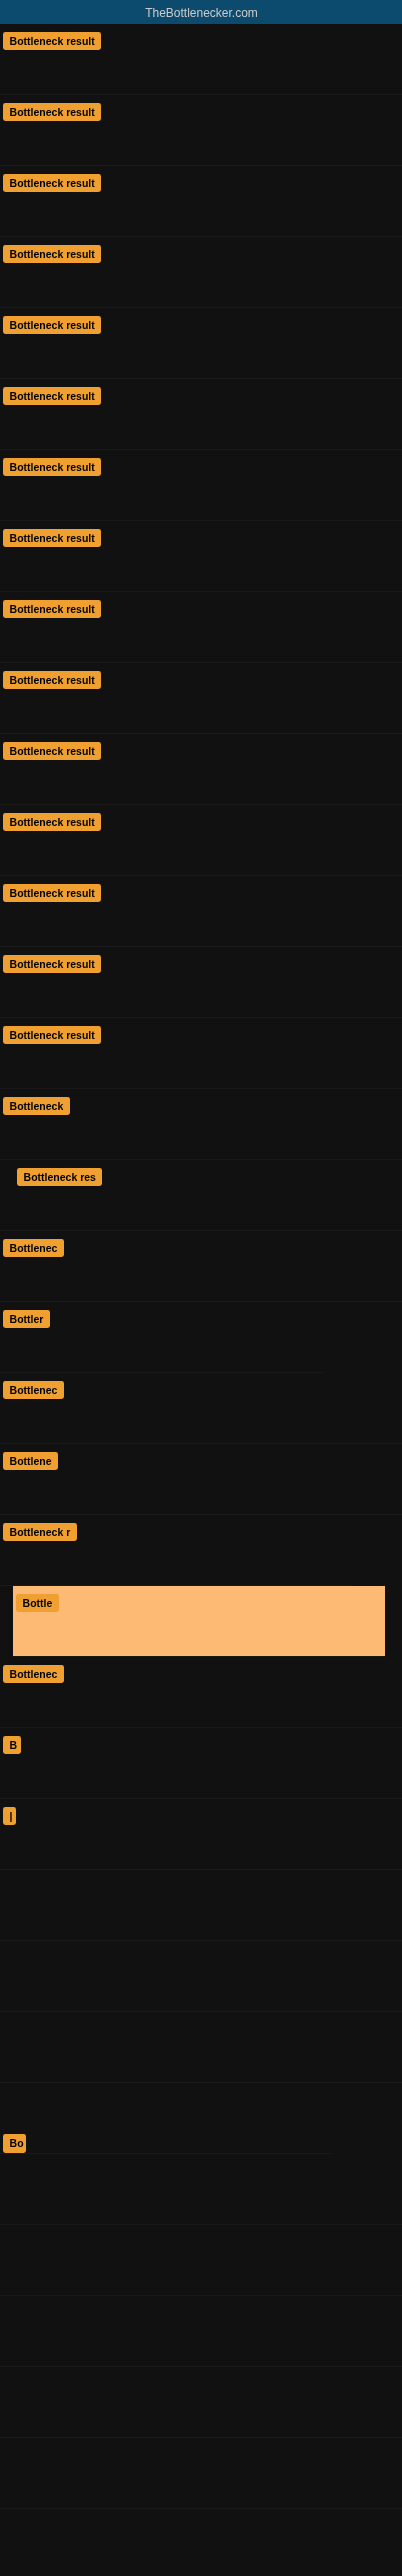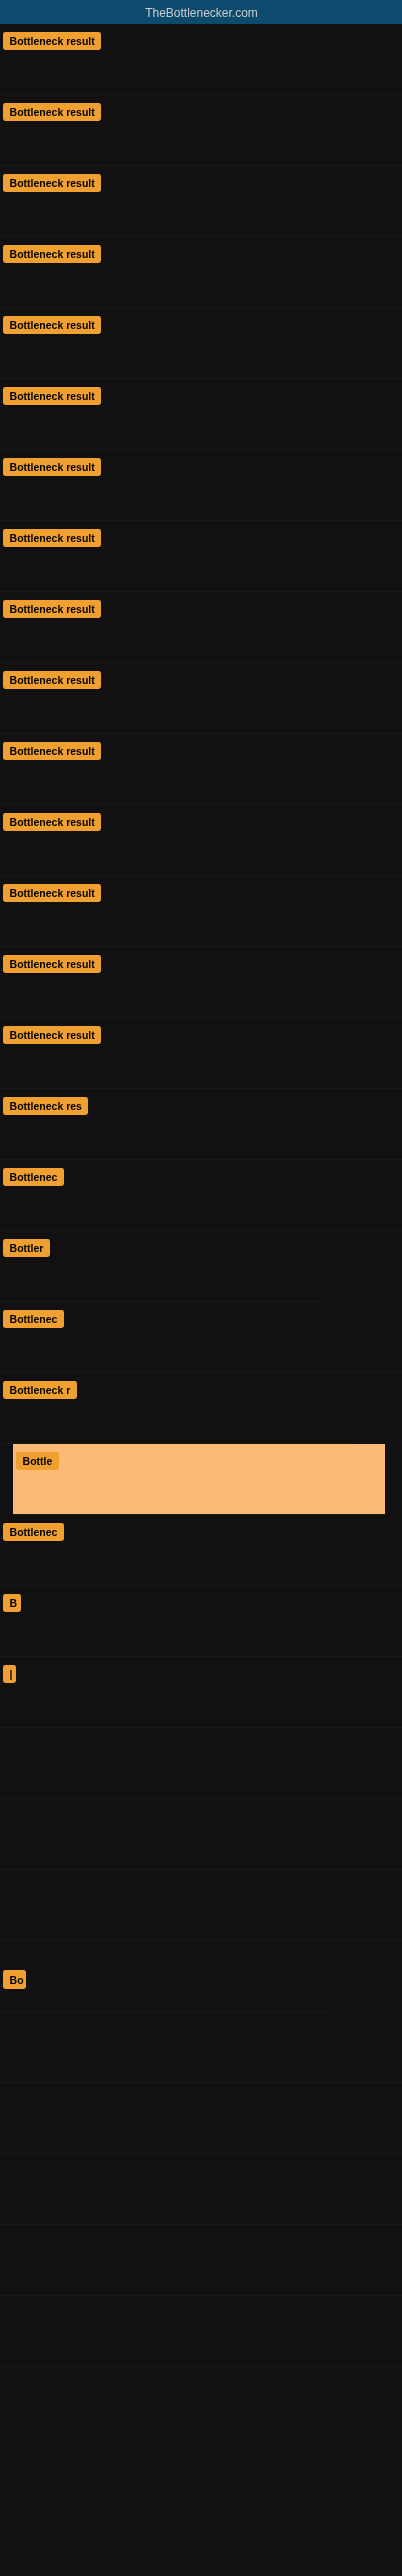--- a/index.html
+++ b/index.html
@@ -69,50 +69,56 @@
     <div style="position: relative; width: 403px; height: 71px; background-color: rgb(17, 17, 17); display: flex; align-items: flex-start; padding-top: 8px; padding-left: 3.2px; border-bottom: 0.8px solid rgb(26, 26, 26);">
       <div style="display: inline-block; background-color: rgb(240, 160, 48); color: rgb(0, 0, 0); font-size: 10.5px; font-weight: bold; padding: 3.2px 6.4px; border-radius: 2.4px; max-width: 138px; overflow: hidden; white-space: nowrap; cursor: pointer;">Bottleneck result</div>
     </div>
     <div style="position: relative; width: 403px; height: 71px; background-color: rgb(17, 17, 17); display: flex; align-items: flex-start; padding-top: 8px; padding-left: 3.2px; border-bottom: 0.8px solid rgb(26, 26, 26);">
       <div style="display: inline-block; background-color: rgb(240, 160, 48); color: rgb(0, 0, 0); font-size: 10.5px; font-weight: bold; padding: 3.2px 6.4px; border-radius: 2.4px; max-width: 134px; overflow: hidden; white-space: nowrap; cursor: pointer;">Bottleneck result</div>
     </div>
     <div style="position: relative; width: 403px; height: 71px; background-color: rgb(17, 17, 17); display: flex; align-items: flex-start; padding-top: 8px; padding-left: 3.2px; border-bottom: 0.8px solid rgb(26, 26, 26);">
       <div style="display: inline-block; background-color: rgb(240, 160, 48); color: rgb(0, 0, 0); font-size: 10.5px; font-weight: bold; padding: 3.2px 6.4px; border-radius: 2.4px; max-width: 129px; overflow: hidden; white-space: nowrap; cursor: pointer;">Bottleneck result</div>
     </div>
     <div style="position: relative; width: 403px; height: 71px; background-color: rgb(17, 17, 17); display: flex; align-items: flex-start; padding-top: 8px; padding-left: 3.2px; border-bottom: 0.8px solid rgb(26, 26, 26);">
-      <div style="display: inline-block; background-color: rgb(240, 160, 48); color: rgb(0, 0, 0); font-size: 10.5px; font-weight: bold; padding: 3.2px 6.4px; border-radius: 2.4px; max-width: 111px; overflow: hidden; white-space: nowrap; cursor: pointer;">Bottleneck res</div>
+      <div style="display: inline-block; background-color: rgb(240, 160, 48); color: rgb(0, 0, 0); font-size: 10.5px; font-weight: bold; padding: 3.2px 6.4px; border-radius: 2.4px; max-width: 85px; overflow: hidden; white-space: nowrap; cursor: pointer;">Bottleneck</div>
+    </div>
+    <div style="position: relative; width: 403px; height: 71px; background-color: rgb(17, 17, 17); display: flex; align-items: flex-start; padding-top: 8px; padding-left: 3.2px; border-bottom: 0.8px solid rgb(26, 26, 26);">
+      <div style="display: inline-block; background-color: rgb(240, 160, 48); color: rgb(0, 0, 0); font-size: 10.5px; font-weight: bold; padding: 3.2px 6.4px; border-radius: 2.4px; max-width: 111px; overflow: hidden; white-space: nowrap; cursor: pointer; margin-left: 14px;">Bottleneck res</div>
     </div>
     <div style="position: relative; width: 403px; height: 71px; background-color: rgb(17, 17, 17); display: flex; align-items: flex-start; padding-top: 8px; padding-left: 3.2px; border-bottom: 0.8px solid rgb(26, 26, 26);">
       <div style="display: inline-block; background-color: rgb(240, 160, 48); color: rgb(0, 0, 0); font-size: 10.5px; font-weight: bold; padding: 3.2px 6.4px; border-radius: 2.4px; max-width: 76px; overflow: hidden; white-space: nowrap; cursor: pointer;">Bottlenec</div>
     </div>
     <div style="position: relative; width: 323px; height: 71px; background-color: rgb(17, 17, 17); display: flex; align-items: flex-start; padding-top: 8px; padding-left: 3.2px; border-bottom: 0.8px solid rgb(26, 26, 26);">
       <div style="display: inline-block; background-color: rgb(240, 160, 48); color: rgb(0, 0, 0); font-size: 10.5px; font-weight: bold; padding: 3.2px 6.4px; border-radius: 2.4px; max-width: 55px; overflow: hidden; white-space: nowrap; cursor: pointer;">Bottler</div>
     </div>
     <div style="position: relative; width: 403px; height: 71px; background-color: rgb(17, 17, 17); display: flex; align-items: flex-start; padding-top: 8px; padding-left: 3.2px; border-bottom: 0.8px solid rgb(26, 26, 26);">
       <div style="display: inline-block; background-color: rgb(240, 160, 48); color: rgb(0, 0, 0); font-size: 10.5px; font-weight: bold; padding: 3.2px 6.4px; border-radius: 2.4px; max-width: 76px; overflow: hidden; white-space: nowrap; cursor: pointer;">Bottlenec</div>
+    </div>
+    <div style="position: relative; width: 403px; height: 71px; background-color: rgb(17, 17, 17); display: flex; align-items: flex-start; padding-top: 8px; padding-left: 3.2px; border-bottom: 0.8px solid rgb(26, 26, 26);">
+      <div style="display: inline-block; background-color: rgb(240, 160, 48); color: rgb(0, 0, 0); font-size: 10.5px; font-weight: bold; padding: 3.2px 6.4px; border-radius: 2.4px; max-width: 68px; overflow: hidden; white-space: nowrap; cursor: pointer;">Bottlene</div>
     </div>
     <div style="position: relative; width: 353px; height: 71px; background-color: rgb(17, 17, 17); display: flex; align-items: flex-start; padding-top: 8px; padding-left: 3.2px; border-bottom: 0.8px solid rgb(26, 26, 26);">
       <div style="display: inline-block; background-color: rgb(240, 160, 48); color: rgb(0, 0, 0); font-size: 10.5px; font-weight: bold; padding: 3.2px 6.4px; border-radius: 2.4px; max-width: 93px; overflow: hidden; white-space: nowrap; cursor: pointer;">Bottleneck r</div>
     </div>
     <div style="position: relative; width: 372px; height: 71px; background-color: #fdba74; display: flex; align-items: flex-start; padding-top: 8px; padding-left: 3.2px; border-bottom: 0.8px solid rgb(26, 26, 26); margin-left: 13px;">
       <div style="display: inline-block; background-color: rgb(240, 160, 48); color: rgb(0, 0, 0); font-size: 10.5px; font-weight: bold; padding: 3.2px 6.4px; border-radius: 2.4px; max-width: 52px; overflow: hidden; white-space: nowrap; cursor: pointer;">Bottle</div>
     </div>
     <div style="position: relative; width: 403px; height: 71px; background-color: rgb(17, 17, 17); display: flex; align-items: flex-start; padding-top: 8px; padding-left: 3.2px; border-bottom: 0.8px solid rgb(26, 26, 26);">
       <div style="display: inline-block; background-color: rgb(240, 160, 48); color: rgb(0, 0, 0); font-size: 10.5px; font-weight: bold; padding: 3.2px 6.4px; border-radius: 2.4px; max-width: 72px; overflow: hidden; white-space: nowrap; cursor: pointer;">Bottlenec</div>
     </div>
     <div style="position: relative; width: 403px; height: 71px; background-color: rgb(17, 17, 17); display: flex; align-items: flex-start; padding-top: 8px; padding-left: 3.2px; border-bottom: 0.8px solid rgb(26, 26, 26);">
       <div style="display: inline-block; background-color: rgb(240, 160, 48); color: rgb(0, 0, 0); font-size: 10.5px; font-weight: bold; padding: 3.2px 6.4px; border-radius: 2.4px; max-width: 17.7px; overflow: hidden; white-space: nowrap; cursor: pointer;">B</div>
     </div>
     <div style="position: relative; width: 403px; height: 71px; background-color: rgb(17, 17, 17); display: flex; align-items: flex-start; padding-top: 8px; padding-left: 3.2px; border-bottom: 0.8px solid rgb(26, 26, 26);">
       <div style="display: inline-block; background-color: rgb(240, 160, 48); color: rgb(0, 0, 0); font-size: 10.5px; font-weight: bold; padding: 3.2px 6.4px; border-radius: 2.4px; max-width: 6.4px; overflow: hidden; white-space: nowrap; cursor: pointer;">|</div>
     </div>
     <div style="position: relative; width: 403px; height: 71px; background-color: rgb(17, 17, 17); display: flex; align-items: flex-start; padding-top: 8px; padding-left: 3.2px; border-bottom: 0.8px solid rgb(26, 26, 26);"></div>
     <div style="position: relative; width: 403px; height: 71px; background-color: rgb(17, 17, 17); display: flex; align-items: flex-start; padding-top: 8px; padding-left: 3.2px; border-bottom: 0.8px solid rgb(26, 26, 26);"></div>
     <div style="position: relative; width: 403px; height: 71px; background-color: rgb(17, 17, 17); display: flex; align-items: flex-start; padding-top: 8px; padding-left: 3.2px; border-bottom: 0.8px solid rgb(26, 26, 26);"></div>
-    <div style="position: relative; width: 331px; height: 71px; background-color: rgb(17, 17, 17); display: flex; align-items: center; padding-top: 8px; padding-left: 3.2px; border-bottom: 0.8px solid rgb(26, 26, 26);">
+    <div style="position: relative; width: 331px; height: 71px; background-color: rgb(17, 17, 17); display: flex; align-items: flex-end; padding-top: 8px; padding-left: 3.2px; border-bottom: 0.8px solid rgb(26, 26, 26);">
       <div style="display: inline-block; background-color: rgb(240, 160, 48); color: rgb(0, 0, 0); font-size: 10.5px; font-weight: bold; padding: 3.2px 6.4px; border-radius: 2.4px; max-width: 22.5px; overflow: hidden; white-space: nowrap; cursor: pointer;">Bo</div>
     </div>
     <div style="position: relative; width: 403px; height: 71px; background-color: rgb(17, 17, 17); display: flex; align-items: flex-start; padding-top: 8px; padding-left: 3.2px; border-bottom: 0.8px solid rgb(26, 26, 26);"></div>
     <div style="position: relative; width: 403px; height: 71px; background-color: rgb(17, 17, 17); display: flex; align-items: flex-start; padding-top: 8px; padding-left: 3.2px; border-bottom: 0.8px solid rgb(26, 26, 26);"></div>
     <div style="position: relative; width: 403px; height: 71px; background-color: rgb(17, 17, 17); display: flex; align-items: flex-start; padding-top: 8px; padding-left: 3.2px; border-bottom: 0.8px solid rgb(26, 26, 26);"></div>
     <div style="position: relative; width: 403px; height: 71px; background-color: rgb(17, 17, 17); display: flex; align-items: flex-start; padding-top: 8px; padding-left: 3.2px; border-bottom: 0.8px solid rgb(26, 26, 26);"></div>
     <div style="position: relative; width: 403px; height: 71px; background-color: rgb(17, 17, 17); display: flex; align-items: flex-start; padding-top: 8px; padding-left: 3.2px; border-bottom: 0.8px solid rgb(26, 26, 26);"></div>
   </div>
 
 

